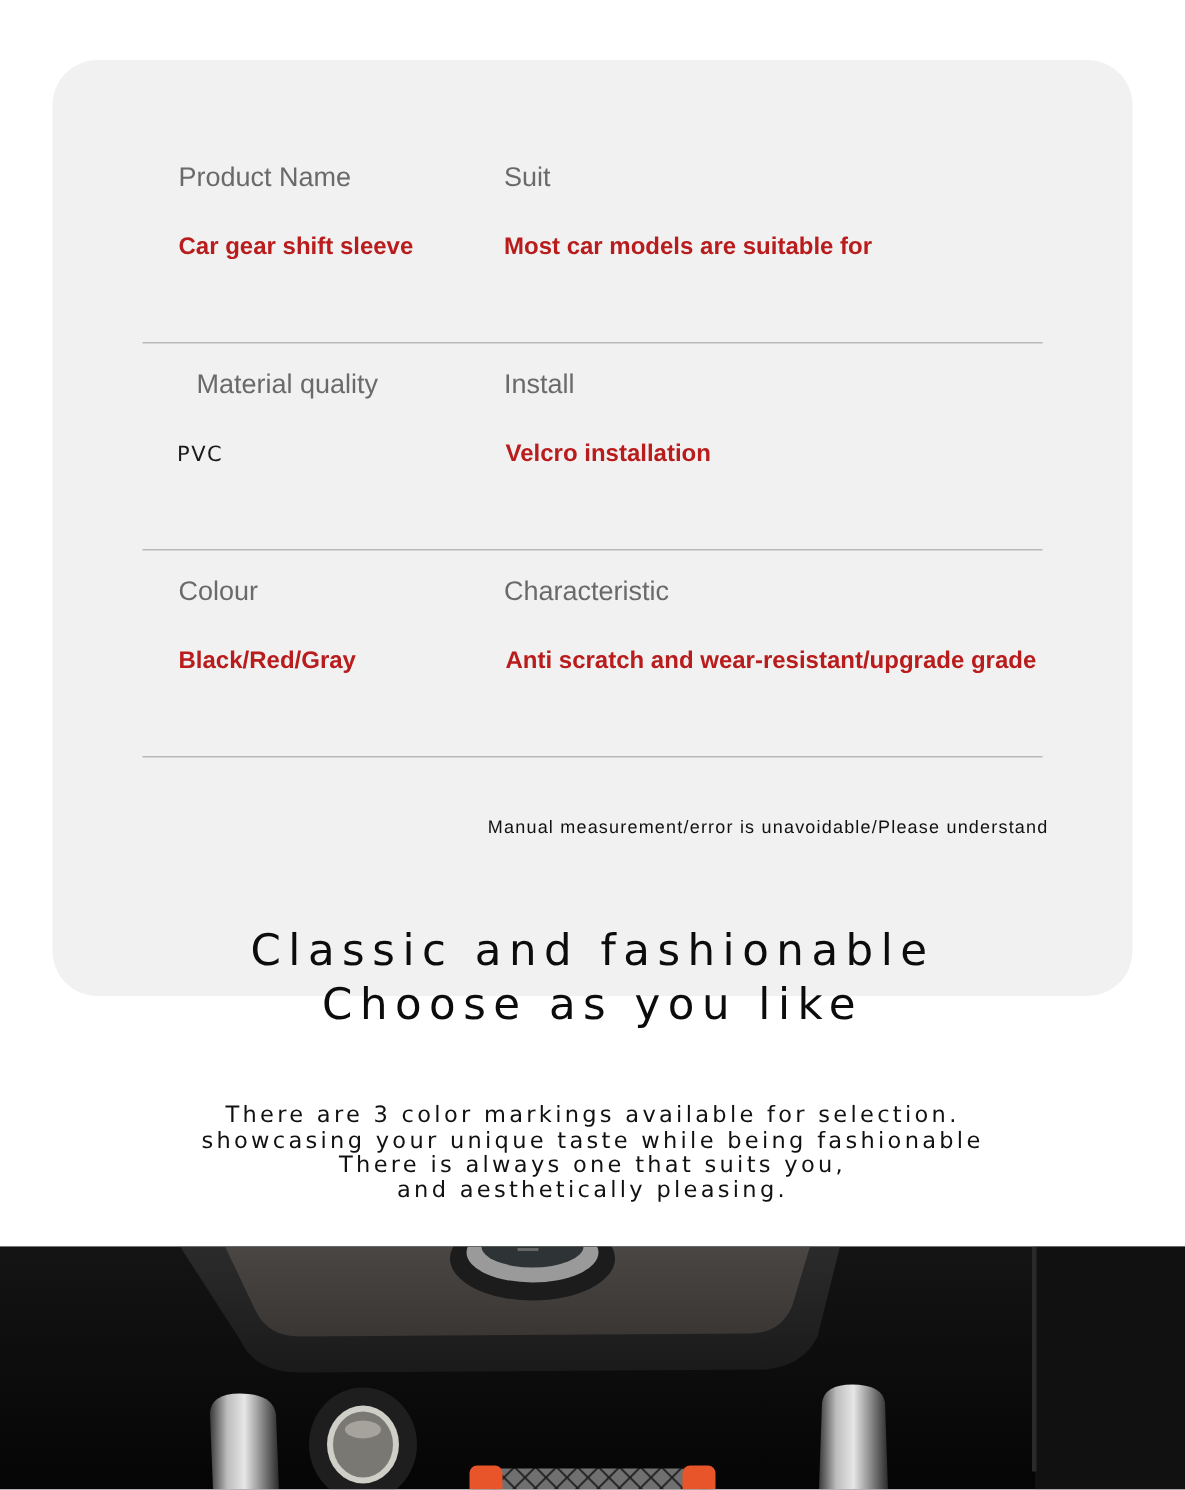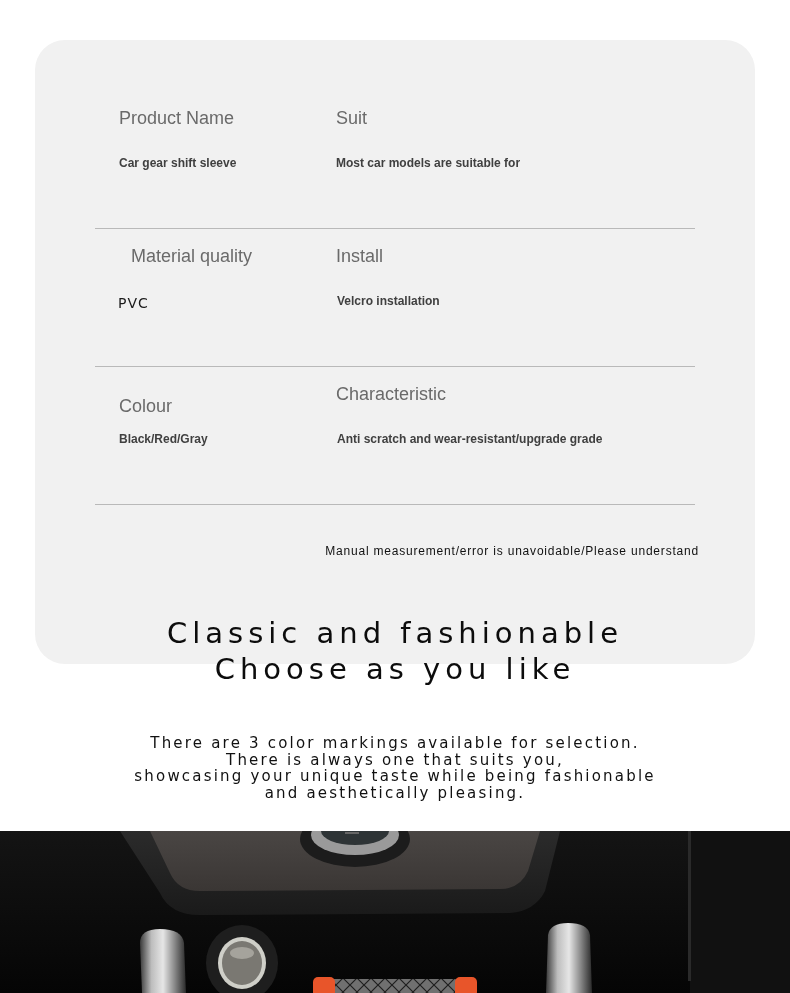--- a/index.html
+++ b/index.html
@@ -5,21 +5,21 @@
   html, body { margin: 0; padding: 0; background: #ffffff; }
   body { width: 790px; height: 993px; position: relative; overflow: hidden; font-family: "Liberation Sans", sans-serif; }
 
   .spec-card {
     position: absolute; left: 35px; top: 40px; width: 720px; height: 624px;
     background: #f1f1f1; border-radius: 30px;
   }
   .spec-row { position: absolute; left: 60px; width: 600px; height: 138px; }
   .spec-row .divider { position: absolute; left: 0; right: 0; bottom: 0; height: 1px; background: #b9b9b9; }
   .spec-label { position: absolute; font-size: 18px; color: #6a6a6a; white-space: nowrap; }
-  .spec-value { position: absolute; font-size: 12px; font-weight: bold; color: #404040; white-space: nowrap; }
+  .spec-value { position: absolute; font-size: 16px; font-weight: bold; color: #b91c1c; white-space: nowrap; }
   .spec-value.mono { font-family: "DejaVu Sans", sans-serif; font-weight: normal; font-size: 14px; letter-spacing: 1px; color: #1a1a1a; }
 
   .disclaimer {
     position: absolute; right: 57px; top: 495px; font-size: 12px; color: #111;
     letter-spacing: 0.8px; white-space: nowrap; margin-top: 48px;
   }
 
   .headline {
     position: absolute; left: 0; width: 790px; top: 615px; text-align: center;
     font-family: "DejaVu Sans", sans-serif; font-size: 29px; color: #0c0c0c;
@@ -54,39 +54,39 @@
 
   <div class="spec-row" style="top:188px;">
     <span class="spec-label" style="left:24px; top:18px;margin-left:12px;">Material quality</span>
     <span class="spec-value mono" style="left:23px; top:67px;">PVC</span>
     <span class="spec-label" style="left:241px; top:18px;">Install</span>
     <span class="spec-value" style="left:242px; top:66px;">Velcro installation</span>
     <div class="divider" style="bottom:-1px;"></div>
   </div>
 
   <div class="spec-row" style="top:326px;">
-    <span class="spec-label" style="left:24px; top:18px;margin-top:12px;">Colour</span>
+    <span class="spec-label" style="left:24px; top:18px;">Colour</span>
     <span class="spec-value" style="left:24px; top:66px;">Black/Red/Gray</span>
     <span class="spec-label" style="left:241px; top:18px;text-align:center;">Characteristic</span>
     <span class="spec-value" style="left:242px; top:66px;">Anti scratch and wear-resistant/upgrade grade</span>
     <div class="divider" style="bottom:-1px;"></div>
   </div>
 
   <span class="disclaimer" style="right:56px; top:456px;">Manual measurement/error is unavoidable/Please understand</span>
 </div>
 
 <div class="headline">
   <div>Classic and fashionable</div>
   <div>Choose as you like</div>
 </div>
 
 <div class="subtext">
   <div>There are 3 color markings available for selection.</div>
+  <div>showcasing your unique taste while being fashionable</div>
   <div>There is always one that suits you,</div>
-  <div>showcasing your unique taste while being fashionable</div>
   <div>and aesthetically pleasing.</div>
 </div>
 
 <div class="photo">
   <svg width="790" height="162" viewBox="0 0 790 162" xmlns="http://www.w3.org/2000/svg">
     <defs>
       <linearGradient id="bgG" x1="0" y1="0" x2="0" y2="1">
         <stop offset="0" stop-color="#141414"></stop>
         <stop offset="1" stop-color="#050505"></stop>
       </linearGradient>

